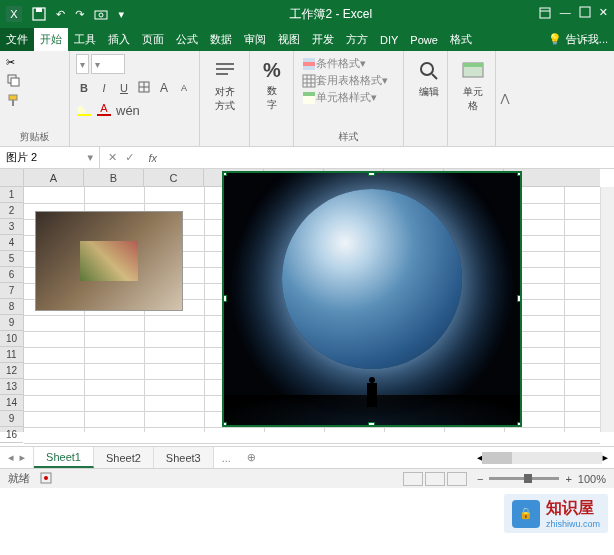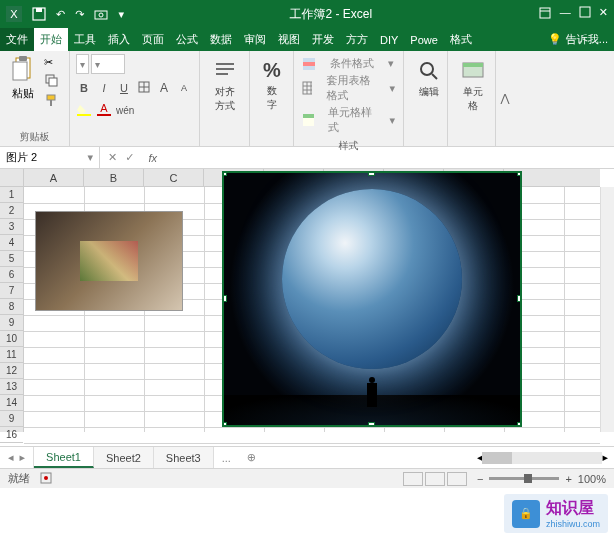--- a/index.html
+++ b/index.html
@@ -24,21 +24,21 @@
 .font-grp{width:130px}
 .font-row1{display:flex;gap:2px;margin-bottom:3px}
 .font-combo{border:1px solid #c8c8c8;background:#fff;height:20px;flex:1;display:flex;align-items:center;padding:0 3px;color:#888;font-size:10px}
 .font-combo.sm{flex:0 0 34px}
 .font-row2{display:flex;gap:4px;align-items:center;color:#555;margin-bottom:3px}
 .font-row2 span{width:16px;text-align:center}
 .big-btn{display:flex;flex-direction:column;align-items:center;justify-content:center;gap:2px;padding:4px 6px;border:1px solid transparent}
 .big-btn svg{width:24px;height:24px}
 .big-btn .lbl{font-size:10px;color:#444;text-align:center}
 .styles-list{display:flex;flex-direction:column;gap:2px;padding:2px}
-.styles-list div{display:flex;gap:14px;align-items:center;color:#888;font-size:10px}
+.styles-list div{display:flex;gap:0;align-items:center;color:#888;font-size:10px}
 .collapse-btn{width:18px;display:flex;align-items:center;justify-content:center;color:#666}
 .namebox-row{height:22px;background:#fff;border-bottom:1px solid #d4d4d4;display:flex;align-items:stretch}
 .namebox{width:100px;border-right:1px solid #d4d4d4;display:flex;align-items:center;padding:0 6px;font-size:11px}
 .namebox .dd{margin-left:auto;color:#888}
 .fx-btns{display:flex;align-items:center;gap:8px;padding:0 8px;color:#888}
 .fx-label{font-style:italic;color:#666;padding:0 6px;display:flex;align-items:center}
 .formula-input{flex:1}
 .grid-area{height:277px;position:relative;background:#fff;overflow:hidden}
 .corner{position:absolute;left:0;top:0;width:24px;height:18px;background:#e6e6e6;border-right:1px solid #ccc;border-bottom:1px solid #ccc}
 .col-headers{position:absolute;left:24px;top:0;right:14px;height:18px;display:flex;background:#e6e6e6;border-bottom:1px solid #ccc}
@@ -67,21 +67,21 @@
 .hscroll-track{width:120px;height:12px;background:#e8e8e8;position:relative}
 .hscroll-thumb{position:absolute;left:0;width:30px;height:12px;background:#c8c8c8}
 .statusbar{height:20px;background:#f1f1f1;border-top:1px solid #d4d4d4;display:flex;align-items:center;padding:0 8px;font-size:10px;color:#555;gap:10px}
 .statusbar .views{margin-left:auto;display:flex;gap:2px}
 .statusbar .views span{width:20px;height:14px;border:1px solid #bbb;display:inline-block}
 .zoom{display:flex;align-items:center;gap:6px}
 .zoom-track{width:70px;height:3px;background:#999;position:relative}
 .zoom-thumb{position:absolute;left:50%;top:-3px;width:8px;height:9px;background:#666}
 .watermark{position:absolute;right:6px;bottom:22px;display:flex;align-items:center;gap:6px;background:rgba(60,120,200,0.12);padding:4px 8px;border-radius:3px}
 .watermark .logo{width:28px;height:28px;background:#3d8fd6;border-radius:4px;display:flex;align-items:center;justify-content:center;color:#fff;font-weight:bold}
-.watermark .txt1{font-size:16px;font-weight:bold;color:#a21caf}
+.watermark .txt1{font-size:16px;font-weight:bold;color:#b91c1c}
 .watermark .txt2{font-size:9px;color:#3d8fd6}
 </style>
 </head>
 <body>
 
 <div class="titlebar">
   <div class="qat">
     <span>
         <svg width="16" height="16">
           <rect width="16" height="16" fill="#217346"></rect>
@@ -135,28 +135,20 @@
   <div class="tab">格式</div>
   <div class="tab">
       <span>💡</span>
       <span>告诉我...</span>
     </div>
 </div>
 
 <div class="ribbon">
   <div class="group" style="width:70px">
     <div class="group-body">
-      <div class="paste-big">
-        <svg>
-            <rect x="6" y="2" width="14" height="20" fill="#fff" stroke="#b8860b"></rect>
-            <rect x="3" y="6" width="14" height="18" fill="#fff" stroke="#888"></rect>
-            <rect x="9" y="0" width="8" height="5" fill="#888" rx="1"></rect>
-          </svg>
-        <span class="lbl">粘贴</span>
-      </div>
       <div class="mini-btns">
         <span>✂</span>
         <span><svg width="14" height="14">
               <rect x="2" y="2" width="8" height="8" fill="none" stroke="#666"></rect>
               <rect x="5" y="5" width="8" height="8" fill="#fff" stroke="#666"></rect>
             </svg></span>
         <span><svg width="14" height="14">
               <rect x="3" y="2" width="8" height="5" fill="#f4c430" stroke="#888"></rect>
               <rect x="6" y="7" width="2" height="6" fill="#888"></rect>
             </svg></span>
@@ -184,21 +176,21 @@
       </div>
       <div class="font-row2">
         <span><svg width="14" height="14">
               <path d="M3 3l6 6-4 4-5-5z" fill="#ffc"></path>
               <rect x="0" y="12" width="14" height="2" fill="#ff0"></rect>
             </svg></span>
         <span><svg width="14" height="14">
               <text x="7" y="10" text-anchor="middle" fill="#c00" font-size="11">A</text>
               <rect x="0" y="12" width="14" height="2" fill="#c00"></rect>
             </svg></span>
-        <span style="font-size:10px">wén</span>
+        <span style="font-size:13px">wén</span>
       </div>
     </div>
   </div>
 
   <div class="group" style="width:50px">
     <div class="group-body">
       <div class="big-btn">
         <svg>
             <path d="M3 5h18M3 10h18M3 15h12" stroke="#444" stroke-width="1.5"></path>
           </svg>

